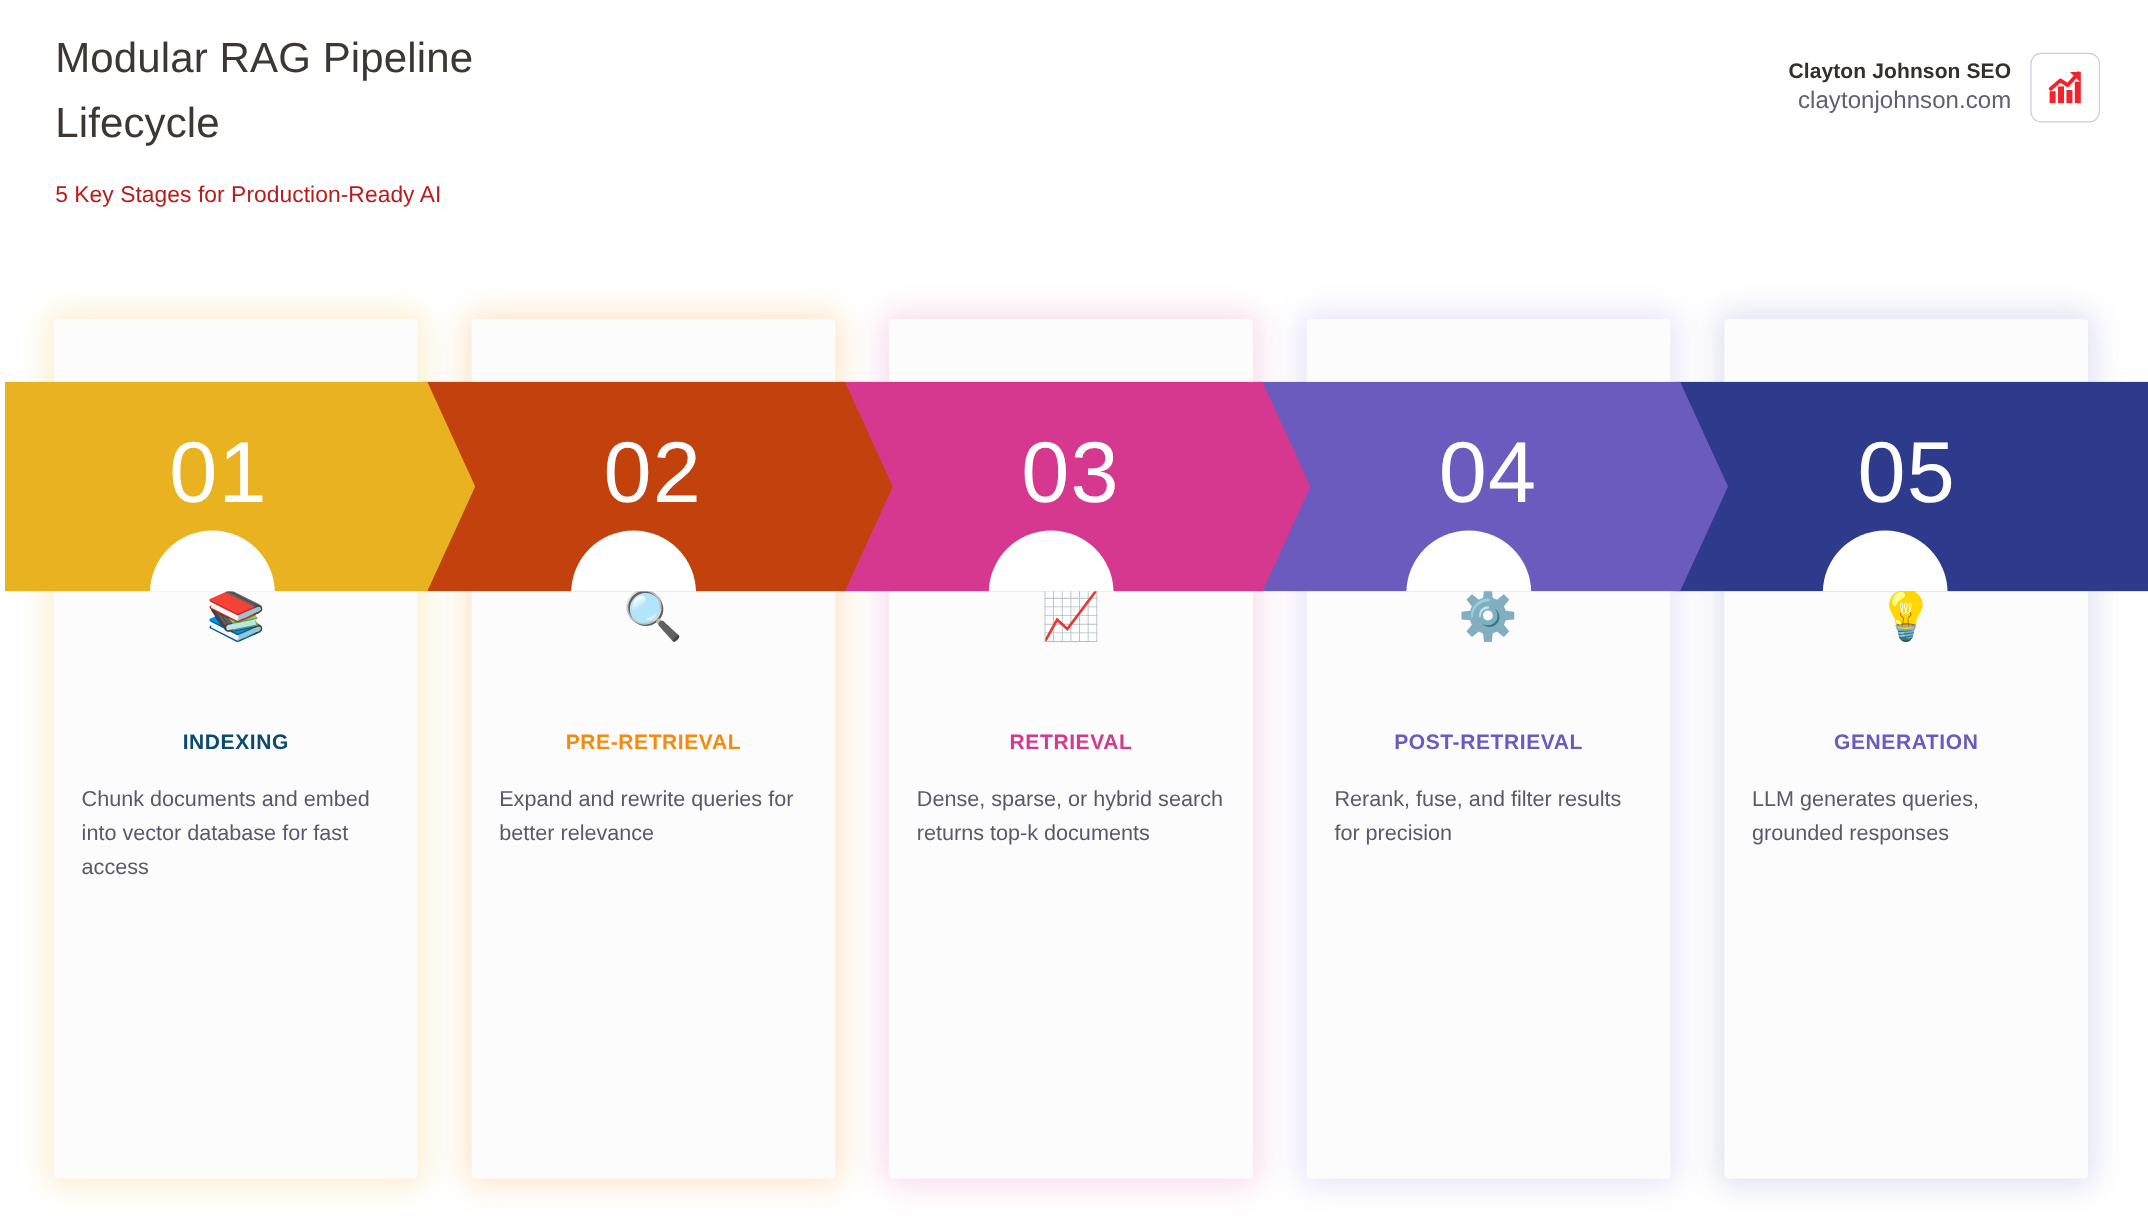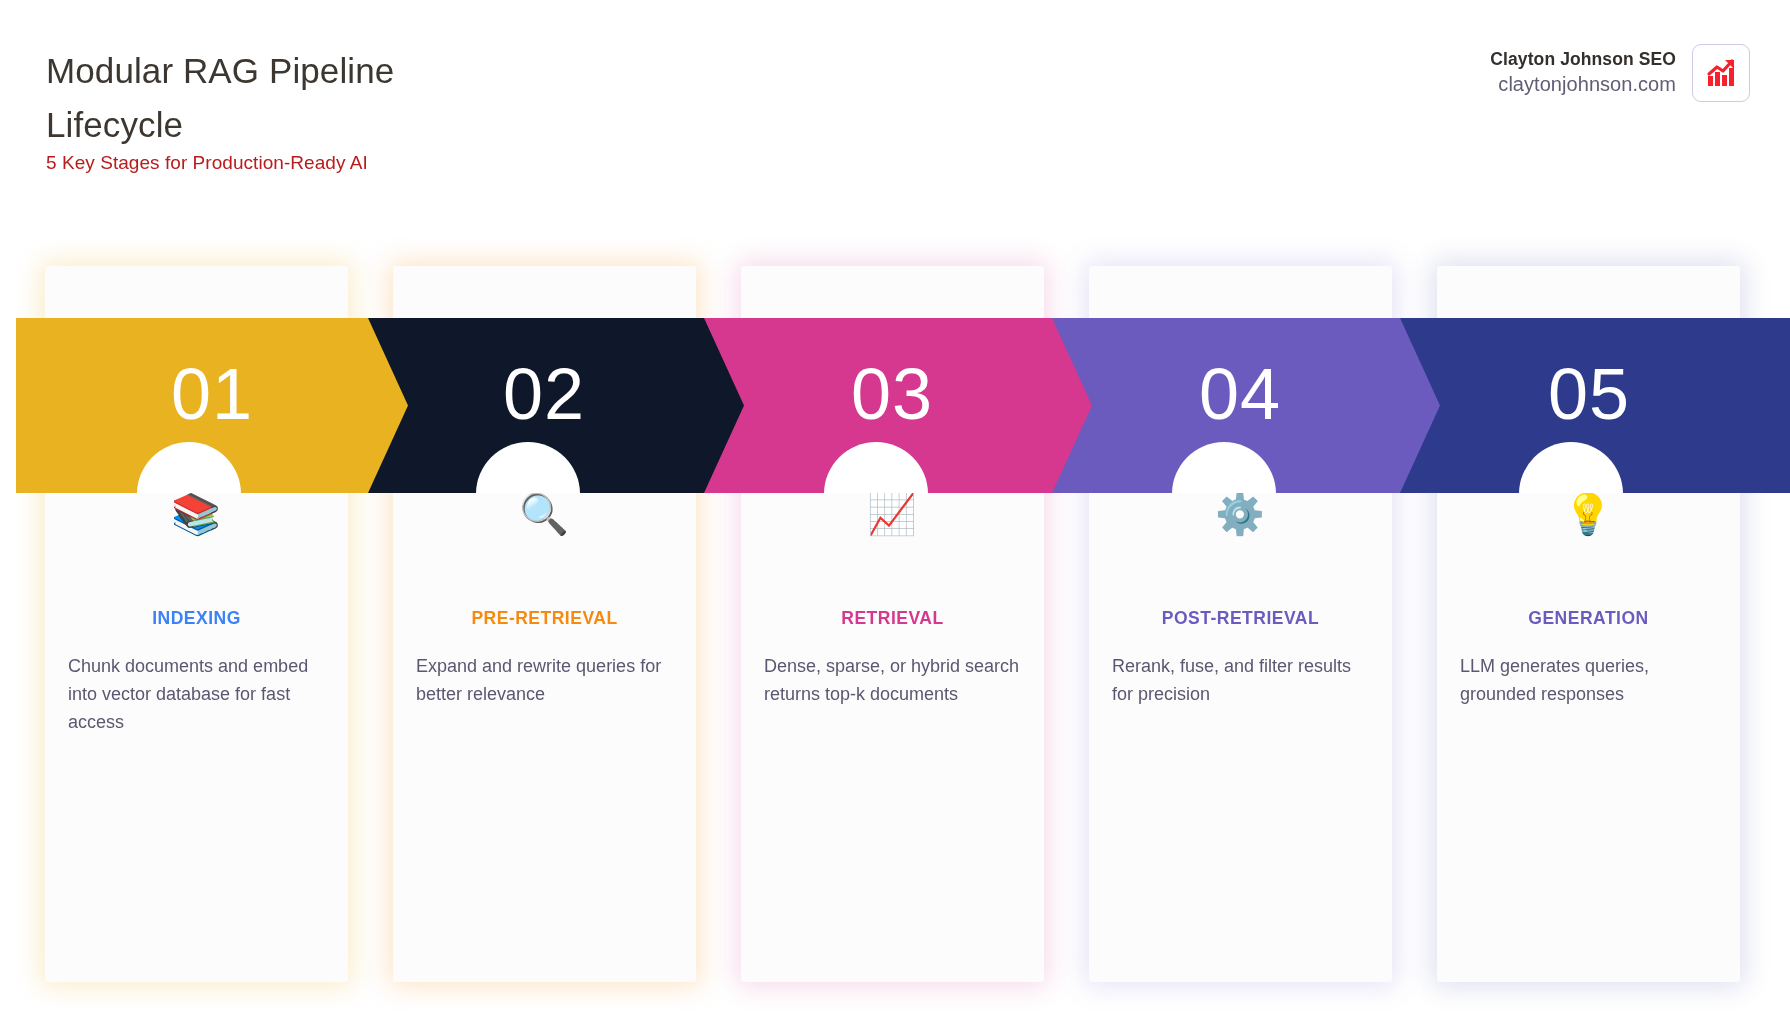--- a/index.html
+++ b/index.html
@@ -17,21 +17,21 @@
 
   
   .header {
     position: absolute;
     top: 0; left: 0; right: 0;
     height: 200px;
   }
   .title {
     position: absolute;
     left: 46px;
-    top: 44px;
+    top: 22px;
     width: 430px;
     font-size: 35px;
     line-height: 54px;
     font-weight: 400;
     color: #3d3731;
     letter-spacing: 0.1px;
   }
   .subtitle {
     position: absolute;
     left: 46px;
@@ -159,21 +159,21 @@
     left: 50%;
     transform: translateX(-50%);
     width: 104px;
     height: 52px;
     background: #ffffff;
     border-radius: 52px 52px 0 0;
     z-index: 2;
   }
 
   
-  .seg-0 { left: 16px;    width: 392px;  clip-path: polygon(0 0, 352px 0, 392px 50%, 352px 100%, 0 100%); z-index: 5; padding-left: 18px; }
+  .seg-0 { left: 4px;    width: 392px;  clip-path: polygon(0 0, 352px 0, 392px 50%, 352px 100%, 0 100%); z-index: 5; }
   .seg-1 { left: 352px;  width: 392px;  clip-path: polygon(0 0, 352px 0, 392px 50%, 352px 100%, 0 100%, 40px 50%); z-index: 4; }
   .seg-2 { left: 700px;  width: 392px;  clip-path: polygon(0 0, 352px 0, 392px 50%, 352px 100%, 0 100%, 40px 50%); z-index: 3; }
   .seg-3 { left: 1048px; width: 392px;  clip-path: polygon(0 0, 352px 0, 392px 50%, 352px 100%, 0 100%, 40px 50%); z-index: 2; }
   .seg-4 { left: 1396px; width: 394px;  clip-path: polygon(0 0, 394px 0, 394px 100%, 0 100%, 40px 50%); z-index: 1; }
 
   .seg-0 .band-num { transform: translate(-18px, -12px); }
   .seg-1 .band-num { transform: translate(-4px, -12px); }
   .seg-2 .band-num { transform: translate(-4px, -12px); }
   .seg-3 .band-num { transform: translate(-4px, -12px); }
   .seg-4 .band-num { transform: translate(-4px, -12px); }
@@ -207,21 +207,21 @@
       </svg>
     </div>
   </div>
 </div>
 
 <div class="cards">
 
   <div class="card card-0">
     <div class="card-body">
       <div class="card-icon">📚</div>
-      <div class="card-label" style="color:#3b82f6">INDEXING</div>
+      <div class="card-label" style="color:#0c4a6e">INDEXING</div>
       <div class="card-desc">Chunk documents and embed into vector database for fast access</div>
     </div>
   </div>
 
   <div class="card card-1">
     <div class="card-body">
       <div class="card-icon">🔍</div>
       <div class="card-label" style="color:#f68a0f">PRE-RETRIEVAL</div>
       <div class="card-desc">Expand and rewrite queries for better relevance</div>
     </div>
@@ -250,21 +250,21 @@
       <div class="card-desc">LLM generates queries, grounded responses</div>
     </div>
   </div>
 </div>
 
 <div class="band-layer">
   <div class="band seg-0" style="background:#e9b220">
     <span class="band-num">01</span>
     <span class="notch"></span>
   </div>
-  <div class="band seg-1" style="background:#0f172a">
+  <div class="band seg-1" style="background:#c2410c">
     <span class="band-num">02</span>
     <span class="notch"></span>
   </div>
   <div class="band seg-2" style="background:#d5388e">
     <span class="band-num">03</span>
     <span class="notch"></span>
   </div>
   <div class="band seg-3" style="background:#6c5bbf">
     <span class="band-num">04</span>
     <span class="notch"></span>

